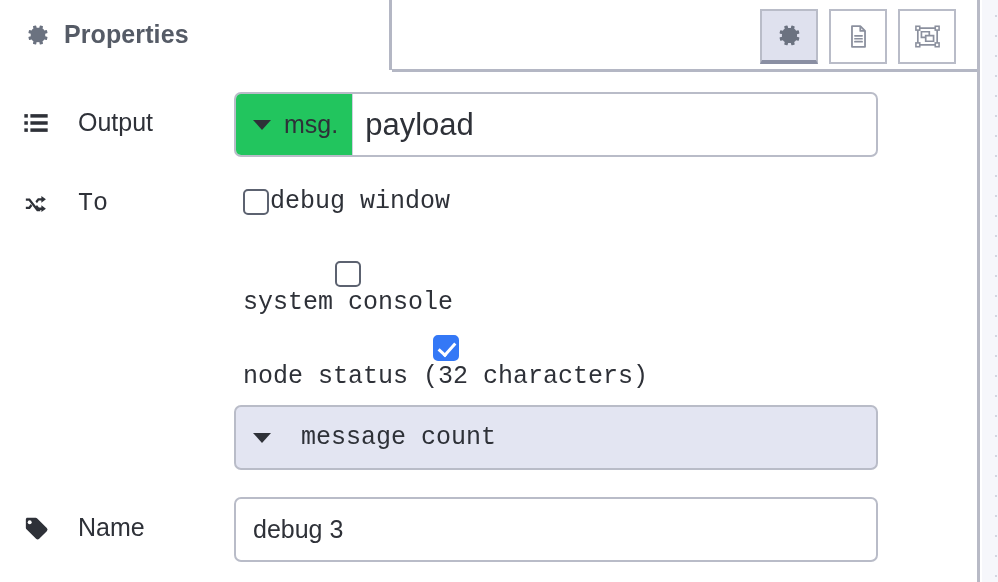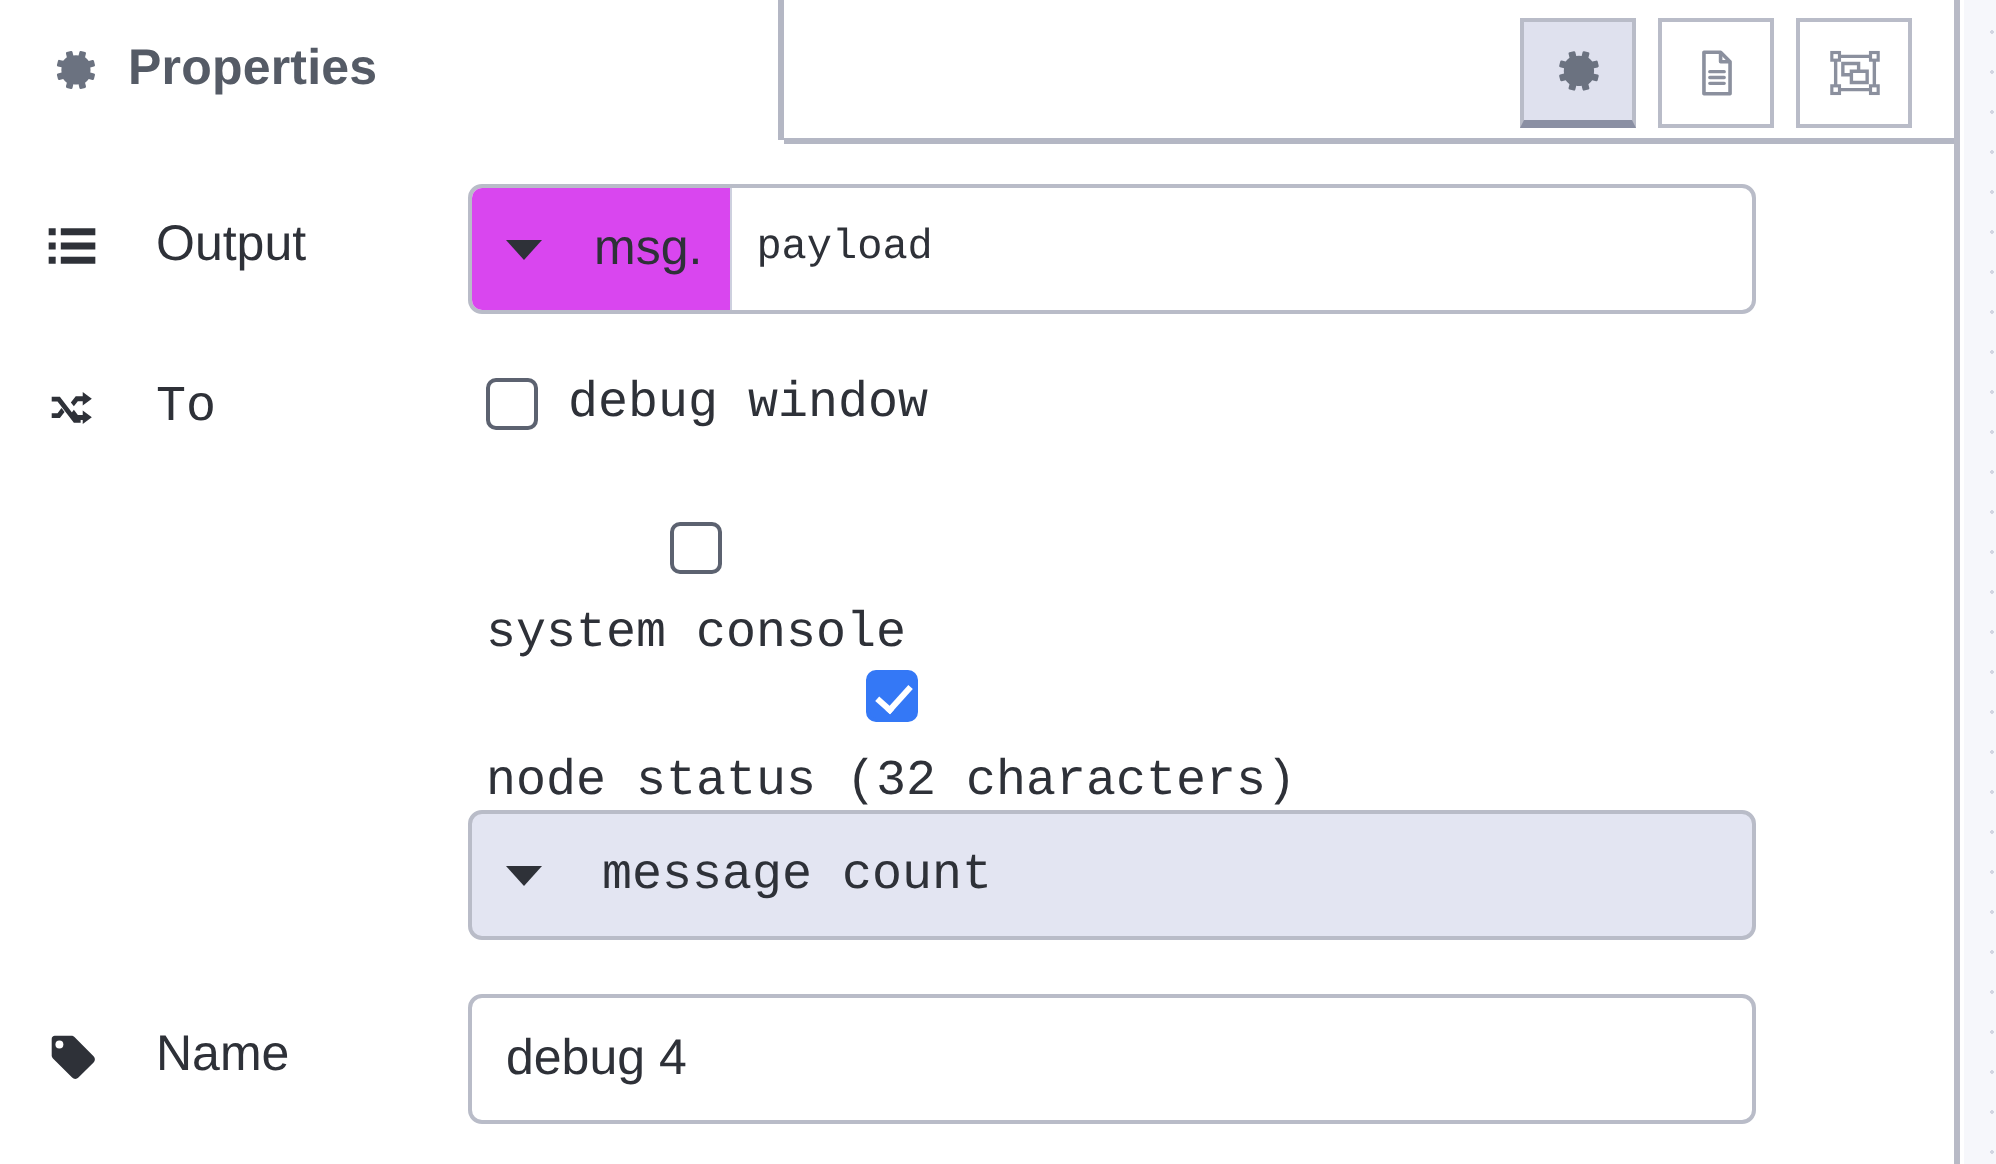--- a/index.html
+++ b/index.html
@@ -156,56 +156,55 @@
     height: 65px;
     box-sizing: border-box;
     border: 2px solid #b9bcc8;
     border-radius: 7px;
     background: #ffffff;
     display: flex;
     align-items: stretch;
     overflow: hidden;
   }
   .typed-prefix {
-    background: #d946ef;
-    display: flex;
-    align-items: center;
-    gap: 26px;
+    background: #22c55e;
+    display: flex;
+    align-items: center;
+    gap: 13px;
     padding: 0 14px 0 17px;
     border-right: 1px solid #cdd0de;
     cursor: pointer;
   }
   .typed-prefix .caret {
     width: 0; height: 0;
     border-left: 9px solid transparent;
     border-right: 9px solid transparent;
     border-top: 10px solid #2e3138;
   }
   .typed-prefix .ptext {
     font-size: 25px;
     color: #2e3138;
   }
   .typed-value {
     flex: 1;
     display: flex;
     align-items: center;
     padding-left: 12px;
-    font-size: 21px;
+    font-size: 31px;
     color: #2e3138;
     cursor: text;
-    font-family: Liberation Mono, monospace;
   }
 
   
   .checkrow {
     position: absolute;
     left: 243px;
     display: flex;
     align-items: center;
-    gap: 15px;
+    gap: 1px;
     cursor: pointer;
   }
   .cbox {
     width: 26px;
     height: 26px;
     box-sizing: border-box;
     border: 2px solid #5c6270;
     border-radius: 5px;
     background: #ffffff;
     flex: 0 0 auto;
@@ -399,17 +398,17 @@
       <div class="row-label" style="top:16px;">
         <span class="ricon">
           <svg viewBox="0 0 24 24" width="28" height="28" aria-hidden="true">
             <path fill="#2e3138" d="M2.6 3.3h9.1c.5 0 1 .2 1.35.56l8.2 8.2a1.9 1.9 0 0 1 0 2.7l-6.5 6.5a1.9 1.9 0 0 1-2.7 0l-8.2-8.2A1.9 1.9 0 0 1 3.3 12V4.6c0-.72.58-1.3 1.3-1.3z"></path>
             <circle cx="6.6" cy="7.1" r="1.7" fill="#ffffff"></circle>
           </svg>
         </span>
         <span>Name</span>
       </div>
 
-      <div class="text-input" style="top:0;" title="Name">debug 4</div>
+      <div class="text-input" style="top:0;" title="Name">debug 3</div>
     </div>
 
   </div>
 </div>
 
 </body></html>

